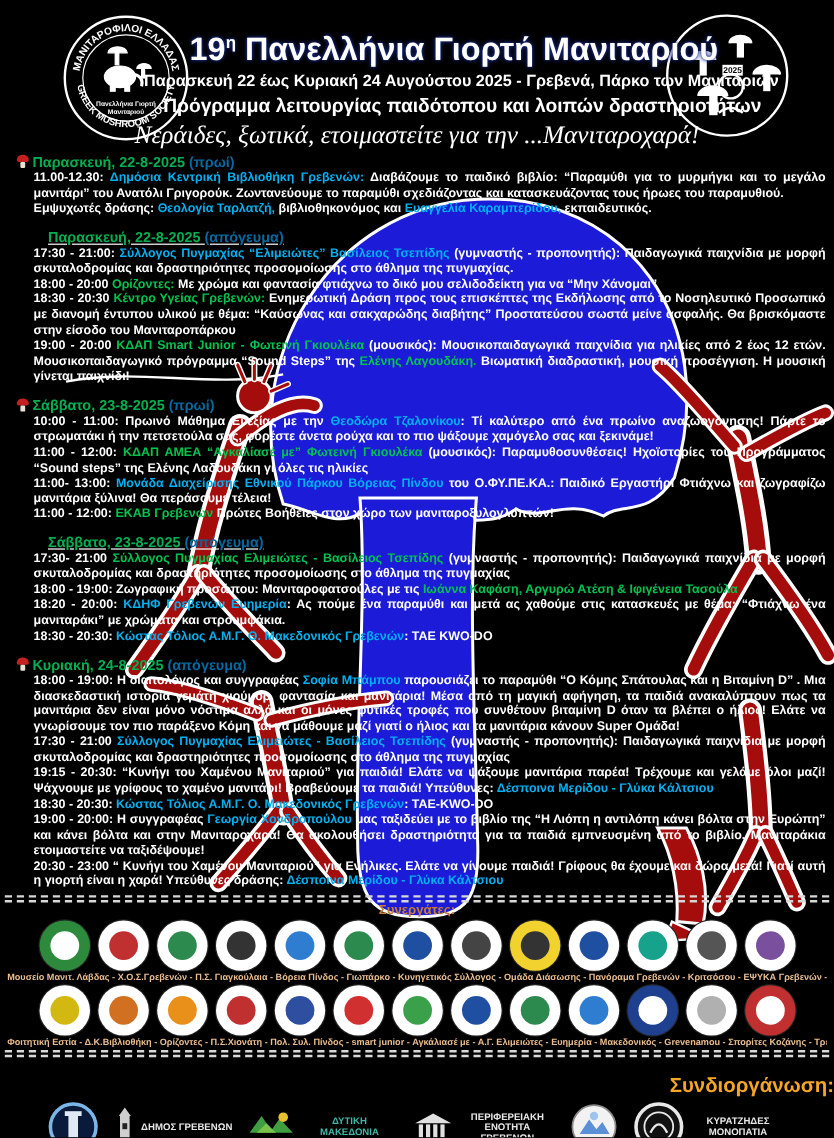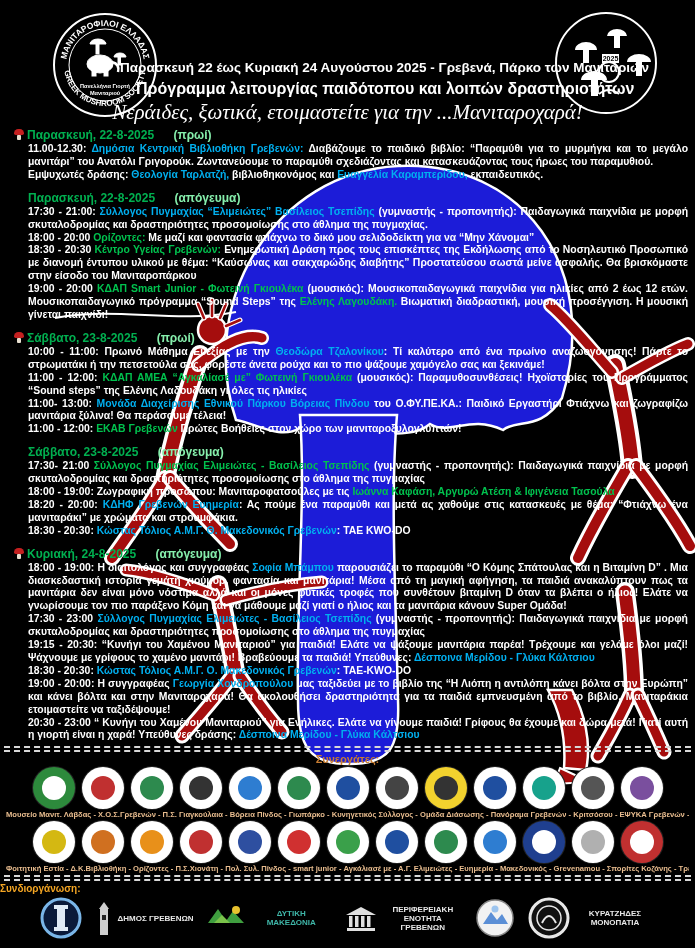--- a/index.html
+++ b/index.html
@@ -18,40 +18,40 @@
   .dateline{position:absolute;left:120px;top:60px;width:468px;text-align:center;
          font-size:13.5px;font-weight:bold;white-space:nowrap;}
   .progline{position:absolute;left:136px;top:80px;width:468px;text-align:center;
          font-size:16px;font-weight:bold;white-space:nowrap;}
   .tagline{position:absolute;left:0;top:100px;width:695px;text-align:center;
          font-family:"Liberation Serif",serif;font-style:italic;font-size:21px;color:#fff;}
   
   .sched{position:absolute;left:0;top:128px;width:695px;height:618px;z-index:2;overflow:hidden;}
   .sec{margin:0 0 9px 0;}
   .sec-hdr{font-size:12px;font-weight:bold;padding-left:14px;line-height:15px;}
-  .sec-hdr.noicon{padding-left:28px;}
+  .sec-hdr.noicon{padding-left:40px;text-decoration:underline;}
   .sec-date{color:#00b050;}
-  .sec-part{color:#86efac;margin-left:16px;}
+  .sec-part{color:#0369a1;}
   .sec p{margin:0;padding:0 7px 0 28px;font-size:10.4px;font-weight:bold;
          line-height:12.9px;text-align:justify;}
   .w{color:#ffffff;} .c{color:#00b0f0;} .g{color:#00c24e;}
   .mush{display:inline-block;width:10px;height:11px;position:relative;margin-right:3px;vertical-align:-1px;}
   .mush:before{content:"";position:absolute;left:0;top:0;width:10px;height:6px;background:#c42020;
          border-radius:5px 5px 2px 2px;}
   .mush:after{content:"";position:absolute;left:3px;top:6px;width:4px;height:5px;background:#e8e0d0;border-radius:1px;}
   
   .partners{position:absolute;left:0;top:746px;width:695px;z-index:2;}
   .dashes{border-top:2px dashed #d8d8d8;border-bottom:2px dashed #d8d8d8;height:2px;margin:0 4px;}
   .p-head{ text-align:center;font-size:11px;font-weight:bold;color:#c87d32;margin:1px 0;}
   .logo-row{display:flex;justify-content:center;gap:7px;margin:2px 0 1px 0;}
   .oval{width:42px;height:42px;border-radius:50%;background:#fff;display:flex;
         align-items:center;justify-content:center;flex:0 0 auto;box-shadow:0 0 0 1px #222;}
   .oval .mark{width:24px;height:24px;border-radius:50%;}
   .cap{ text-align:center;font-size:7.6px;font-weight:bold;color:#e9bd8f;margin:1px 6px 2px 6px;white-space:nowrap;overflow:hidden;}
-  .coorg-head{text-align:left;font-size:10px;font-weight:bold;color:#f5a623;margin:2px 0 1px 0;}
+  .coorg-head{text-align:right;font-size:17px;font-weight:bold;color:#f5a623;margin:14px 0 1px 0;}
   .coorg-row{display:flex;justify-content:space-between;align-items:center;padding:2px 40px 0 40px;}
   .coorg-item{display:flex;align-items:center;gap:5px;}
   .coorg-label{font-size:8px;font-weight:bold;color:#e8e8e8;text-align:center;line-height:9px;max-width:80px;}
 </style>
 </head>
 <body>
 
 <div class="page">
 
   <svg class="art" viewBox="0 0 695 948" xmlns="http://www.w3.org/2000/svg">
@@ -164,56 +164,57 @@
         <rect x="91" y="52" width="4" height="13" fill="#fff"></rect>
         <path d="M36,70 a12,8 0 0 1 24,0" fill="#fff"></path>
         <rect x="46" y="70" width="5" height="15" fill="#fff"></rect>
         <circle cx="63" cy="62" r="10"></circle>
         <path d="M53,84 q10,-8 20,0"></path>
       </g>
       <rect x="56" y="44" width="17" height="9" fill="#fff"></rect>
       <text x="64.5" y="51" font-size="7" fill="#000" text-anchor="middle" font-weight="bold" font-family="Liberation Sans,sans-serif">2025</text>
     </svg>
 
+    <div class="title"><span>19</span><sup>η</sup><span> Πανελλήνια Γιορτή Μανιταριού</span></div>
     <div class="dateline">Παρασκευή 22 έως Κυριακή 24 Αυγούστου 2025 - Γρεβενά, Πάρκο των Μανιταριών</div>
     <div class="progline">Πρόγραμμα λειτουργίας παιδότοπου και λοιπών δραστηριοτήτων</div>
     <div class="tagline">Νεράιδες, ξωτικά, ετοιμαστείτε για την ...Μανιταροχαρά!</div>
   </div>
 
   <div class="sched">
       <div class="sec">
         <div class="sec-hdr"><span class="mush"></span><span class="sec-date">Παρασκευή, 22-8-2025 </span><span class="sec-part">(πρωί)</span></div>
         <p><span class="w">11.00-12.30: </span><span class="c">Δημόσια Κεντρική Βιβλιοθήκη Γρεβενών:</span><span class="w"> Διαβάζουμε το παιδικό βιβλίο: “Παραμύθι για το μυρμήγκι και το μεγάλο μανιτάρι” του Ανατόλι Γριγορούκ. Ζωντανεύουμε το παραμύθι σχεδιάζοντας και κατασκευάζοντας τους ήρωες του παραμυθιού.</span></p>
         <p><span class="w">Εμψυχωτές δράσης: </span><span class="c">Θεολογία Ταρλατζή,</span><span class="w"> βιβλιοθηκονόμος και </span><span class="c">Ευαγγελία Καραμπερίδου,</span><span class="w"> εκπαιδευτικός.</span></p>
       </div>
       <div class="sec">
         <div class="sec-hdr noicon"><span class="sec-date">Παρασκευή, 22-8-2025 </span><span class="sec-part">(απόγευμα)</span></div>
         <p><span class="w">17:30 - 21:00: </span><span class="c">Σύλλογος Πυγμαχίας “Ελιμειώτες” Βασίλειος Τσεπίδης</span><span class="w"> (γυμναστής - προπονητής): Παιδαγωγικά παιχνίδια με μορφή σκυταλοδρομίας και δραστηριότητες προσομοίωσης στο άθλημα της πυγμαχίας.</span></p>
-        <p><span class="w">18:00 - 20:00 </span><span class="g">Ορίζοντες:</span><span class="w"> Με μαζί και φαντασία φτιάχνω το δικό μου σελιδοδείκτη για να “Μην Χάνομαι”</span></p>
+        <p><span class="w">18:00 - 20:00 </span><span class="g">Ορίζοντες:</span><span class="w"> Με χρώμα και φαντασία φτιάχνω το δικό μου σελιδοδείκτη για να “Μην Χάνομαι”</span></p>
         <p><span class="w">18:30 - 20:30 </span><span class="g">Κέντρο Υγείας Γρεβενών:</span><span class="w"> Ενημερωτική Δράση προς τους επισκέπτες της Εκδήλωσης από το Νοσηλευτικό Προσωπικό με διανομή έντυπου υλικού με θέμα: “Καύσωνας και σακχαρώδης διαβήτης” Προστατεύσου σωστά μείνε ασφαλής. Θα βρισκόμαστε στην είσοδο του Μανιταροπάρκου</span></p>
         <p><span class="w">19:00 - 20:00 </span><span class="g">ΚΔΑΠ Smart Junior - Φωτεινή Γκιουλέκα</span><span class="w"> (μουσικός): Μουσικοπαιδαγωγικά παιχνίδια για ηλικίες από 2 έως 12 ετών. Μουσικοπαιδαγωγικό πρόγραμμα “Sound Steps” της </span><span class="g">Ελένης Λαγουδάκη.</span><span class="w"> Βιωματική διαδραστική, μουσική προσέγγιση. Η μουσική γίνεται παιχνίδι!</span></p>
       </div>
       <div class="sec">
         <div class="sec-hdr"><span class="mush"></span><span class="sec-date">Σάββατο, 23-8-2025 </span><span class="sec-part">(πρωί)</span></div>
         <p><span class="w">10:00 - 11:00: Πρωινό Μάθημα Ευεξίας με την </span><span class="c">Θεοδώρα Τζαλονίκου</span><span class="w">: Τί καλύτερο από ένα πρωίνο αναζωογόνησης! Πάρτε το στρωματάκι ή την πετσετούλα σας, φορέστε άνετα ρούχα και το πιο ψάξουμε χαμόγελο σας και ξεκινάμε!</span></p>
         <p><span class="w">11:00 - 12:00: </span><span class="g">ΚΔΑΠ ΑΜΕΑ “Αγκαλίασέ με” Φωτεινή Γκιουλέκα</span><span class="w"> (μουσικός): Παραμυθοσυνθέσεις! Ηχοϊστορίες του Προγράμματος “Sound steps” της Ελένης Λαδουδάκη γι όλες τις ηλικίες</span></p>
         <p><span class="w">11:00- 13:00: </span><span class="c">Μονάδα Διαχείρισης Εθνικού Πάρκου Βόρειας Πίνδου</span><span class="w"> του Ο.ΦΥ.ΠΕ.ΚΑ.: Παιδικό Εργαστήρι Φτιάχνω και ζωγραφίζω μανιτάρια ξύλινα! Θα περάσουμε τέλεια!</span></p>
         <p><span class="w">11:00 - 12:00: </span><span class="g">ΕΚΑΒ Γρεβενών</span><span class="w"> Πρώτες Βοήθειες στον χώρο των μανιταροξυλογλυπτών!</span></p>
       </div>
       <div class="sec">
         <div class="sec-hdr noicon"><span class="sec-date">Σάββατο, 23-8-2025 </span><span class="sec-part">(απόγευμα)</span></div>
         <p><span class="w">17:30- 21:00 </span><span class="g">Σύλλογος Πυγμαχίας Ελιμειώτες - Βασίλειος Τσεπίδης</span><span class="w"> (γυμναστής - προπονητής): Παιδαγωγικά παιχνίδια με μορφή σκυταλοδρομίας και δραστηριότητες προσομοίωσης στο άθλημα της πυγμαχίας</span></p>
         <p><span class="w">18:00 - 19:00: Ζωγραφική προσώπου: Μανιταροφατσούλες με τις </span><span class="g">Ιωάννα Καφάση, Αργυρώ Ατέση &amp; Ιφιγένεια Τασούλα</span></p>
         <p><span class="w">18:20 - 20:00: </span><span class="c">ΚΔΗΦ Γρεβενών Ευημερία</span><span class="w">: Ας πούμε ένα παραμύθι και μετά ας χαθούμε στις κατασκευές με θέμα:  “Φτιάχνω ένα μανιταράκι” με χρώματα και στρουμφάκια.</span></p>
         <p><span class="w">18:30 - 20:30: </span><span class="c">Κώστας Τόλιος Α.Μ.Γ. Θ. Μακεδονικός Γρεβενών</span><span class="w">: TAE KWO-DO</span></p>
       </div>
       <div class="sec">
         <div class="sec-hdr"><span class="mush"></span><span class="sec-date">Κυριακή, 24-8-2025 </span><span class="sec-part">(απόγευμα)</span></div>
         <p><span class="w">18:00 - 19:00: Η διαιτολόγος και συγγραφέας </span><span class="c">Σοφία Μπάμπου</span><span class="w"> παρουσιάζει το παραμύθι “Ο Κόμης Σπάτουλας και η Βιταμίνη D” . Μια διασκεδαστική ιστορία γεμάτη χιούμορ, φαντασία και  μανιτάρια! Μέσα από τη μαγική αφήγηση, τα παιδιά ανακαλύπτουν πως τα μανιτάρια δεν είναι μόνο νόστιμα αλλά και οι μόνες φυτικές τροφές που συνθέτουν βιταμίνη D όταν τα βλέπει ο ήλιος! Ελάτε να γνωρίσουμε τον πιο παράξενο Κόμη και να μάθουμε μαζί γιατί ο ήλιος και τα μανιτάρια κάνουν Super Ομάδα!</span></p>
-        <p><span class="w">17:30 - 23:00 </span><span class="c">Σύλλογος Πυγμαχίας Ελιμειώτες - Βασίλειος Τσεπίδης</span><span class="w"> (γυμναστής - προπονητής): Παιδαγωγικά παιχνίδια με μορφή σκυταλοδρομίας και δραστηριότητες προσομοίωσης στο άθλημα της πυγμαχίας</span></p>
+        <p><span class="w">17:30 - 21:00 </span><span class="c">Σύλλογος Πυγμαχίας Ελιμειώτες - Βασίλειος Τσεπίδης</span><span class="w"> (γυμναστής - προπονητής): Παιδαγωγικά παιχνίδια με μορφή σκυταλοδρομίας και δραστηριότητες προσομοίωσης στο άθλημα της πυγμαχίας</span></p>
         <p><span class="w">19:15 - 20:30: “Κυνήγι του Χαμένου Μανιταριού” για παιδιά! Ελάτε να ψάξουμε μανιτάρια παρέα! Τρέχουμε και γελάμε όλοι μαζί! Ψάχνουμε με γρίφους το χαμένο μανιτάρι! Βραβεύουμε τα παιδιά! Υπεύθυνες: </span><span class="c">Δέσποινα Μερίδου - Γλύκα Κάλτσιου</span></p>
         <p><span class="w">18:30 - 20:30: </span><span class="c">Κώστας Τόλιος Α.Μ.Γ. Ο. Μακεδονικός Γρεβενών</span><span class="w">: TAE-KWO-DO</span></p>
         <p><span class="w">19:00 - 20:00: Η συγγραφέας </span><span class="c">Γεωργία Χονδροπούλου</span><span class="w"> μας ταξιδεύει με το βιβλίο της “Η Λιόπη η αντιλόπη κάνει βόλτα στην Ευρώπη” και κάνει βόλτα και στην Μανιταροχαρά! Θα ακολουθήσει δραστηριότητα για τα παιδιά εμπνευσμένη από το βιβλίο. Μανιταράκια ετοιμαστείτε να ταξιδέψουμε!</span></p>
         <p><span class="w">20:30 - 23:00 “ Κυνήγι του Χαμένου Μανιταριού” για Ενήλικες. Ελάτε να γίνουμε παιδιά! Γρίφους θα έχουμε και δώρα μετά! Γιατί αυτή η γιορτή είναι η χαρά! Υπεύθυνες δράσης: </span><span class="c">Δέσποινα Μερίδου - Γλύκα Κάλτσιου</span></p>
       </div>
     </div>
 
   <div class="partners">
     <div class="dashes"></div>
     <div class="p-head">Συνεργάτες:</div>

